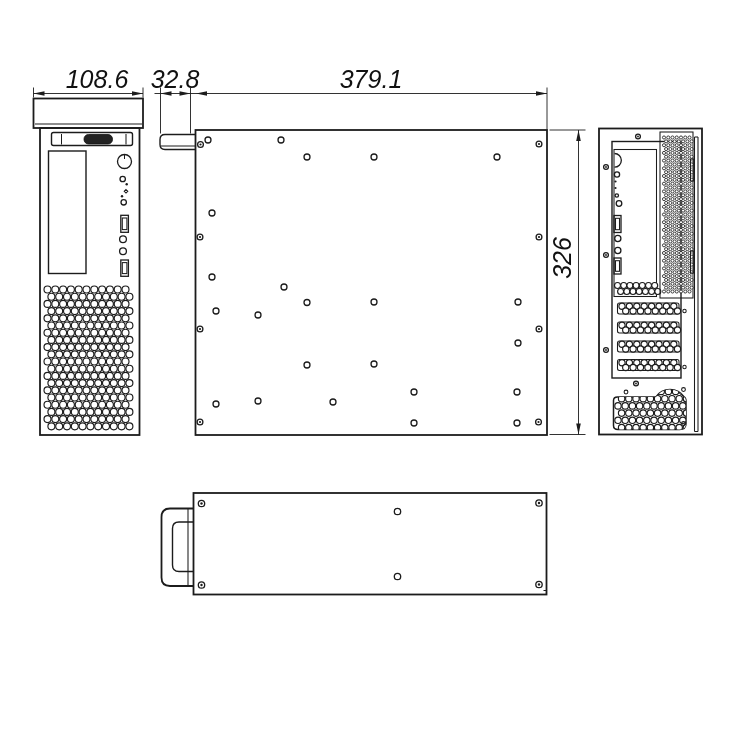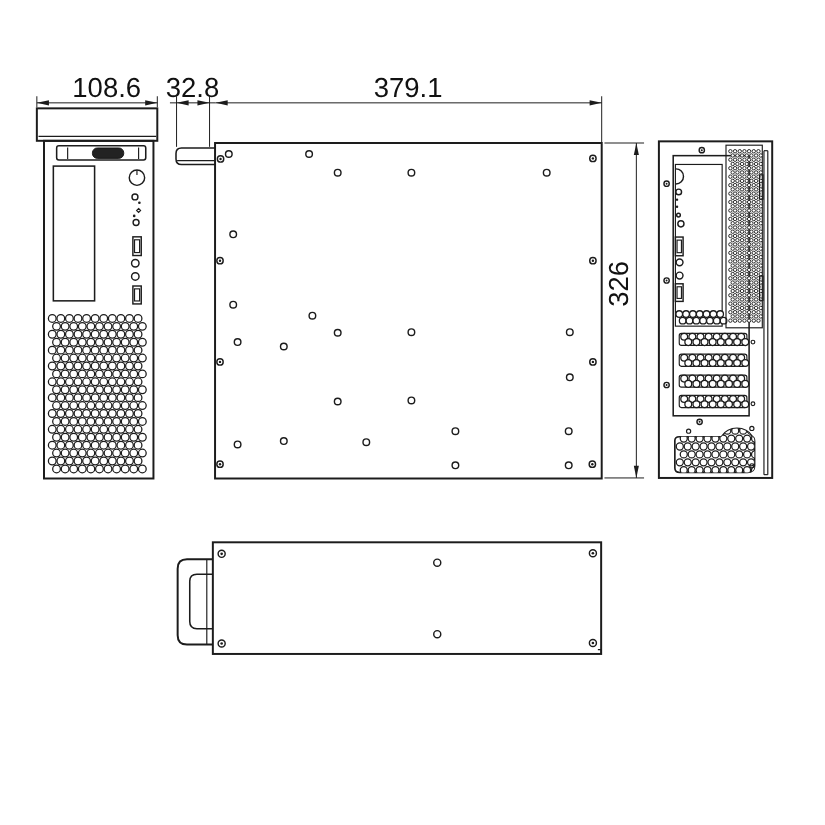--- a/index.html
+++ b/index.html
@@ -1,16 +1,16 @@
 <!DOCTYPE html>
 <html><head>
 <meta charset="utf-8">
 <style>
   html,body{margin:0;padding:0;background:#fff;}
-  .canvas{width:750px;height:750px;background:#ffffff;position:relative;overflow:hidden;}
+  .canvas{width:750px;height:750px;background:#ffffff;position:relative;overflow:hidden;font-style:italic;}
   svg{display:block;}
   .ln  {fill:none;stroke:#1c1c1c;stroke-width:1.8;}
   .ln2 {fill:none;stroke:#1c1c1c;stroke-width:1.4;}
   .h   {fill:none;stroke:#1c1c1c;stroke-width:1.3;}
   .thin{fill:none;stroke:#1c1c1c;stroke-width:1.05;}
   .vh  {fill:#ffffff;stroke:#1c1c1c;stroke-width:1.15;}
   .vh2 {fill:#ffffff;stroke:#1c1c1c;stroke-width:0.85;}
   .f   {fill:#1c1c1c;stroke:none;}
   .dim {fill:none;stroke:#1c1c1c;stroke-width:0.9;}
   .arr {fill:#1c1c1c;stroke:none;}

